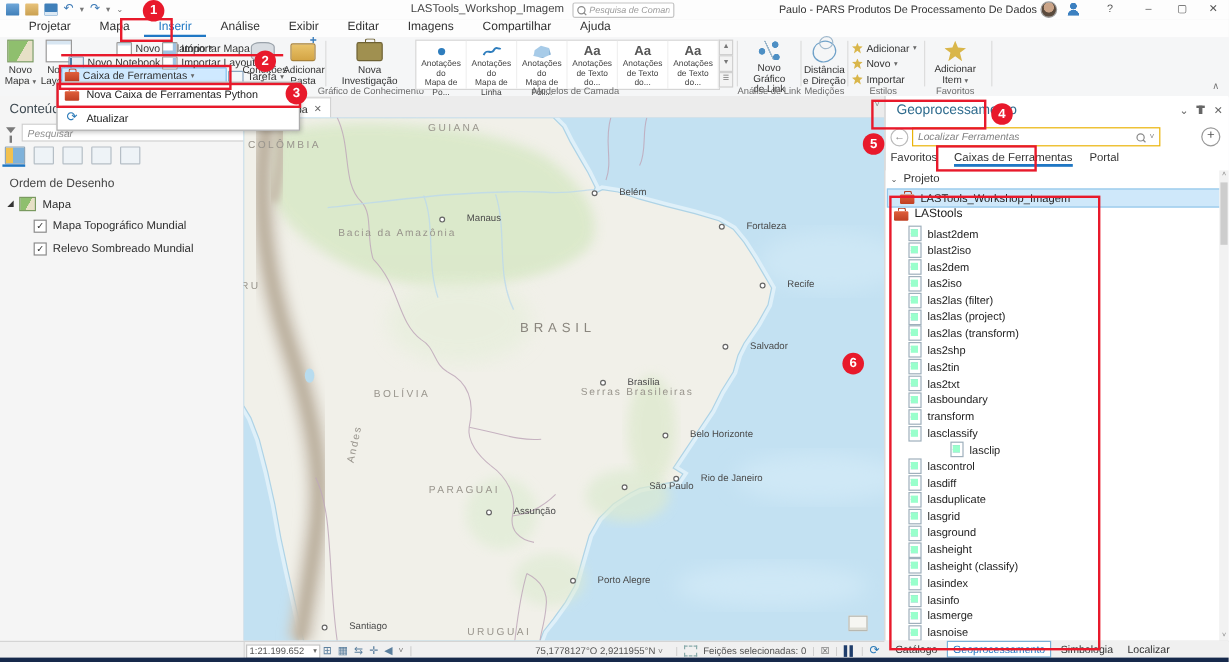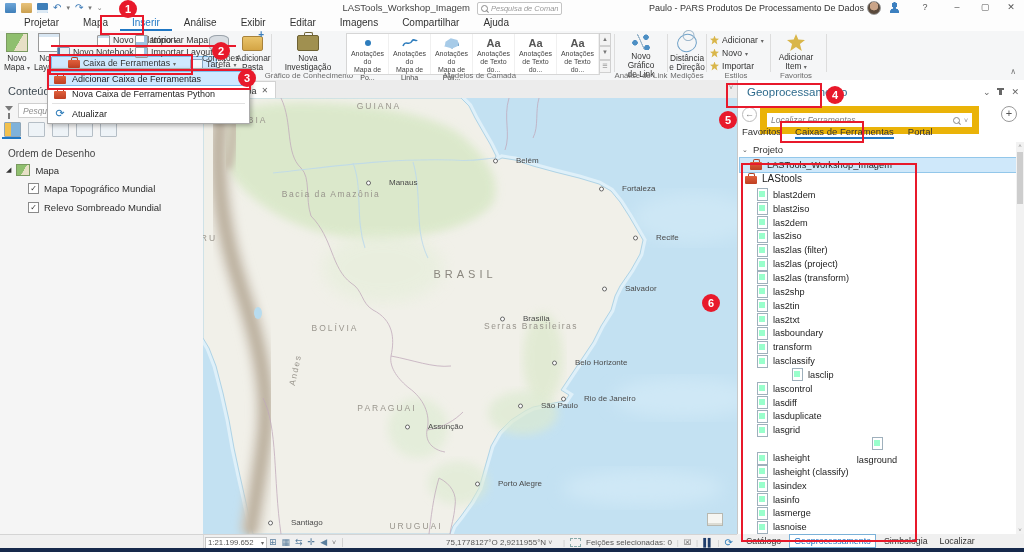--- a/index.html
+++ b/index.html
@@ -109,21 +109,21 @@
   .ml-region{font-size:8.5px;letter-spacing:1.5px;color:#98948c;transform:translate(-50%,-50%);}
   .ml-city{font-size:8px;color:#4a4a4a;transform:translateY(-50%);padding-left:16px;}
   .ml-city::before{content:"";position:absolute;left:-7px;top:3px;width:3px;height:3px;border:1px solid #666;border-radius:50%;background:#fff;}
   .attr-ico{position:absolute;right:14px;bottom:8px;width:14px;height:11px;background:#f6f6f2;border:1px solid #b8b8b0;box-shadow:inset 0 -2px 0 #dcdcd4;}
   
   #geo-panel{left:737px;top:80px;width:287px;height:454px;background:#fff;border-left:1px solid #c8c8c8;}
   #geo-title{position:absolute;left:9px;top:6px;font-size:11.5px;color:#2e6b8d;}
   .geo-hicons{position:absolute;right:6px;top:7px;display:flex;gap:9px;color:#666;font-size:9px;}
   .pin-ico{width:3px;height:7px;background:#666;position:relative;margin-top:1px;}
   .pin-ico::before{content:"";position:absolute;left:-2px;top:0;width:7px;height:2px;background:#666;}
-  #geo-search{position:absolute;left:22px;top:26px;width:197px;height:14px;border:7px solid #eab308;background:#fff;display:flex;align-items:center;padding:0 4px;gap:4px;}
+  #geo-search{position:absolute;left:22px;top:26px;width:197px;height:14px;border:1px solid #eab308;background:#fff;display:flex;align-items:center;padding:0 4px;gap:4px;}
   #geo-search .ph{font-size:8.5px;font-style:italic;color:#808080;flex:1;}
   .backbtn{position:absolute;left:4px;top:27px;width:13px;height:13px;border:1px solid #bbb;border-radius:50%;color:#888;font-size:9px;line-height:12px;text-align:center;}
   .plusbtn{position:absolute;right:8px;top:26px;width:14px;height:14px;border:1px solid #999;border-radius:50%;color:#555;font-size:11px;line-height:13px;text-align:center;}
   #geo-tabs{position:absolute;left:4px;top:46px;display:flex;gap:14px;font-size:9.5px;color:#333;}
   #geo-tabs .gt.active{box-shadow:0 2px 0 #1f77c4;}
   #geo-tree{position:absolute;left:0;top:62px;width:279px;height:392px;background:#fff;overflow:hidden;}
   .proj-row{position:absolute;left:4px;top:2px;display:flex;gap:5px;font-size:9.5px;color:#333;align-items:center;}
   .sel-row{position:absolute;left:1px;top:15px;width:274px;height:14px;background:#cfe8fa;border:1px solid #93c7ea;display:flex;align-items:center;gap:5px;padding:0 0 0 10px;font-size:9.3px;color:#222;}
   .lastools-row{position:absolute;left:7px;top:31px;display:flex;align-items:center;gap:5px;font-size:10px;color:#222;}
   #tools-list{position:absolute;left:0;top:36px;width:270px;}
@@ -211,21 +211,21 @@
   <div class="smallbtn" style="left:57px;top:3px;padding-left:40px;">
     <span class="smicon i-report"></span>
     <span>Novo Relatório</span>
       <span class="caret">▾</span>
   </div>
   <div class="smallbtn" style="left:57px;top:15px;">
     <span class="smicon i-notebook"></span>
     <span>Novo Notebook</span>
       <span class="caret">▾</span>
   </div>
-  <div class="smallbtn hl-blue" style="left:51px;top:25px;width:132px;padding:0 16px;">
+  <div class="smallbtn hl-blue" style="left:51px;top:25px;width:132px;padding:0 2px;">
     <span class="tb-icon"></span>
     <span>Caixa de Ferramentas</span>
       <span class="caret">▾</span>
   </div>
 
   <div class="smallbtn" style="left:135px;top:3px;">
     <span class="smicon i-import"></span>
     <span>Importar Mapa</span>
   </div>
   <div class="smallbtn" style="left:135px;top:15px;">
@@ -350,24 +350,20 @@
     <div>Adicionar</div>
     <div><span>Item</span> <span class="caret">▾</span></div>
   </div>
   <div class="grouplabel" style="left:768px;width:56px;">Favoritos</div>
 
   <div class="rsep" style="left:826px;"></div>
   <span class="abs" style="right:8px;top:36px;font-size:8px;color:#777;">∧</span>
 </div>
 
 <div id="dropdown" class="abs">
-  <div class="ditem hl">
-    <span class="tb-icon"></span>
-    <span>Adicionar Caixa de Ferramentas</span>
-  </div>
   <div class="ditem">
     <span class="tb-icon"></span>
     <span>Nova Caixa de Ferramentas Python</span>
   </div>
   <div class="dsep"></div>
   <div class="ditem">
     <span class="i-refresh">⟳</span>
     <span>Atualizar</span>
   </div>
 </div>
@@ -585,21 +581,21 @@
           <span>lasdiff</span>
         </div>
         <div class="tool-row" style="top: 231.6px;">
           <span class="tool-icon"></span>
           <span>lasduplicate</span>
         </div>
         <div class="tool-row" style="top: 245.45px;">
           <span class="tool-icon"></span>
           <span>lasgrid</span>
         </div>
-        <div class="tool-row" style="top: 259.3px; flex-direction: column;">
+        <div class="tool-row" style="top: 259.3px;">
           <span class="tool-icon"></span>
           <span>lasground</span>
         </div>
         <div class="tool-row" style="top: 273.15px;">
           <span class="tool-icon"></span>
           <span>lasheight</span>
         </div>
         <div class="tool-row" style="top: 287px;">
           <span class="tool-icon"></span>
           <span>lasheight (classify)</span>

